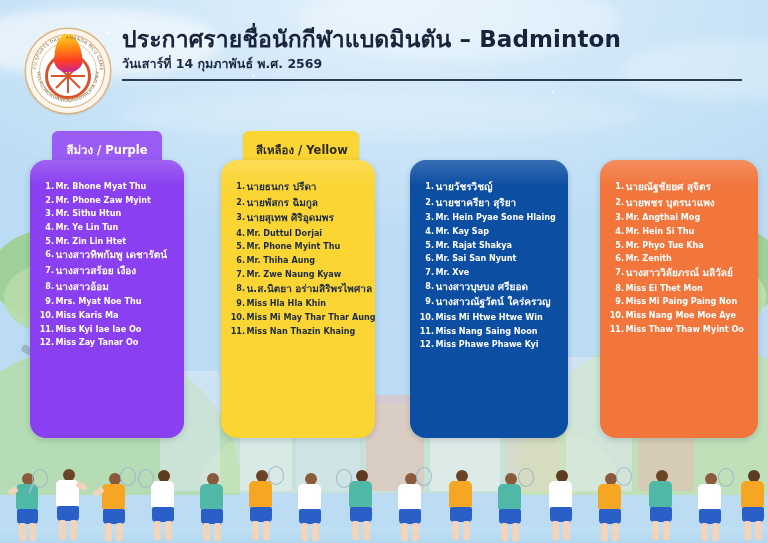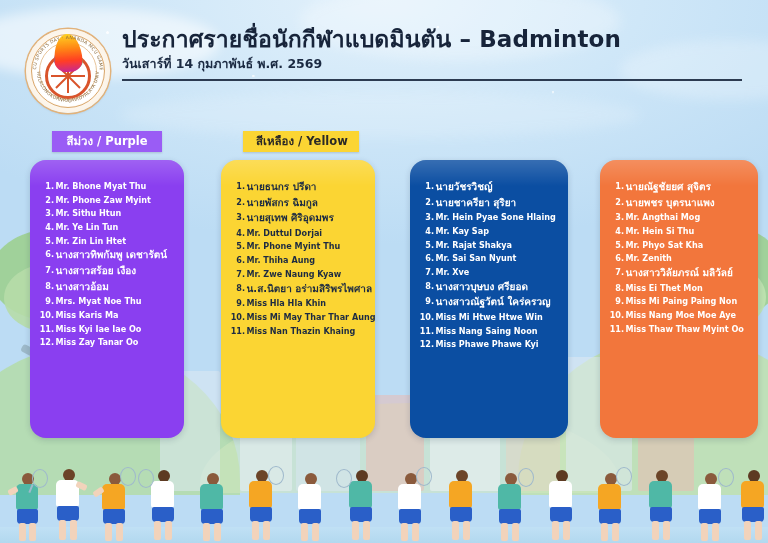--- a/index.html
+++ b/index.html
@@ -99,22 +99,22 @@
     margin-top:3px;font-size:12.5px;font-weight:600;color:#1b2a42;line-height:1.32;white-space:nowrap;
   }
   .datetext{
     margin-top:3px;font-size:12.5px;font-weight:600;color:#1b2a42;line-height:1.32;white-space:nowrap;
   }
   .rule{margin-top:6px;width:620px;height:2px;background:#1d2b42;opacity:.92;}
 
   
   .chip{
     position:absolute;top:131px;height:21px;line-height:21px;
-    border-radius:0;color:#ffffff;font-size:11.5px;font-weight:700;
-    padding:0 13px;white-space:nowrap;text-align:center;
+    border-radius:6px;color:#ffffff;font-size:11.5px;font-weight:700;
+    padding:9px 13px;white-space:nowrap;text-align:center;
     box-shadow:0 1px 2px rgba(0,0,0,.15);
   }
   .chip.yellowchip{color:#2b2a26;}
   .card{
     position:absolute;top:160px;border-radius:16px;
     box-shadow:0 2px 6px rgba(20,40,70,.18);
     overflow:hidden;
   }
   .card .inner{padding:22px 8px 10px 8px;}
   .row{
@@ -518,21 +518,21 @@
         <div class="row">
           <span class="num">3.</span>
           <span class="nm">Mr. Angthai Mog</span>
         </div>
         <div class="row">
           <span class="num">4.</span>
           <span class="nm">Mr. Hein Si Thu</span>
         </div>
         <div class="row">
           <span class="num">5.</span>
-          <span class="nm">Mr. Phyo Sat Kha</span>
+          <span class="nm">Mr. Phyo Tue Kha</span>
         </div>
         <div class="row">
           <span class="num">6.</span>
           <span class="nm">Mr. Zenith</span>
         </div>
         <div class="row">
           <span class="num">7.</span>
           <span class="nm th-name">นางสาววิลัยภรณ์ มลิวัลย์</span>
         </div>
         <div class="row">

